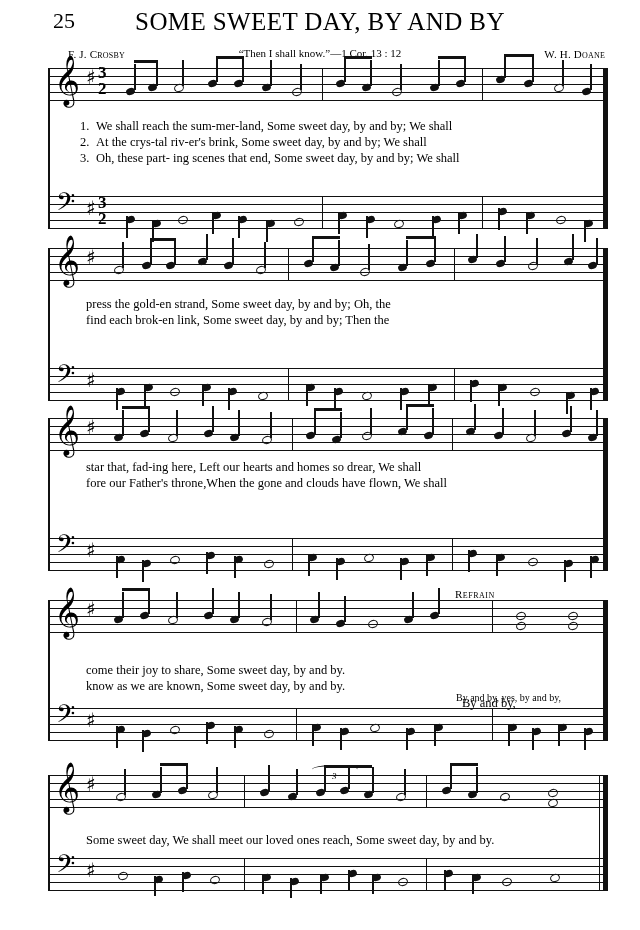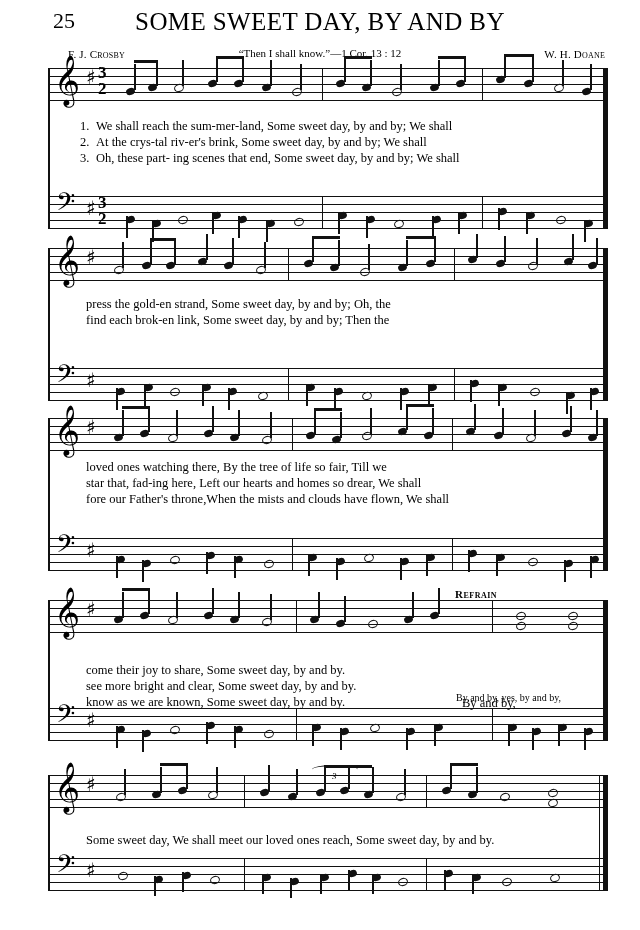--- a/index.html
+++ b/index.html
@@ -169,21 +169,21 @@
   .lyric-line .ltext {
     position: absolute;
     left: 48px;
   }
   .lyric-line .ltext.indent2 { left: 38px; }
 
   .refrain-label {
     position: absolute;
     font-size: 11px;
     font-variant: small-caps;
-    font-weight: bold;
+    font-weight: normal;
     letter-spacing: 0.5px;
   }
   .refrain-tail {
     position: absolute;
     font-size: 12.5px;
   }
   .refrain-small {
     position: absolute;
     font-size: 10px;
   }
@@ -529,27 +529,24 @@
       <div class="notehead open" style="left:480px;top:140px;"></div>
       <div class="notehead" style="left:516px;top:142px;"></div>
       <div class="stem" style="left:516px;top:142px;height:22px;"></div>
       <div class="notehead" style="left:542px;top:138px;"></div>
       <div class="stem" style="left:542px;top:138px;height:22px;"></div>
     </div>
   </div>
 
   <div class="lyrics" style="top:460px;">
     <div class="lyric-line">
-      <span class="ltext indent2">loved ones watching there,  By   the  tree  of  life  so  fair,  Till  we</span>
-    </div>
-    <div class="lyric-line">
       <span class="ltext indent2">star  that, fad-ing here,  Left  our hearts and homes so  drear,  We shall</span>
     </div>
     <div class="lyric-line">
-      <span class="ltext indent2">fore   our  Father's throne,When the  mists  and clouds have flown,  We shall</span>
+      <span class="ltext indent2">fore   our  Father's throne,When the  gone  and clouds have flown,  We shall</span>
     </div>
   </div>
 
   <div class="refrain-label" style="left:455px;top:588px;">Refrain</div>
 
   <div class="system" style="top:600px;height:140px;">
     <div class="staff-block" style="height:140px;">
       <div class="barline-left" style="left:0;top:0;height:140px;"></div>
       <div class="barline-right thick" style="right:0;top:0;height:140px;"></div>
 
@@ -630,23 +627,20 @@
       <div class="notehead" style="left:510px;top:124px;"></div>
       <div class="stem" style="left:510px;top:124px;height:22px;"></div>
       <div class="notehead" style="left:536px;top:128px;"></div>
       <div class="stem" style="left:536px;top:128px;height:22px;"></div>
     </div>
   </div>
 
   <div class="lyrics" style="top:663px;">
     <div class="lyric-line">
       <span class="ltext indent2">come their joy  to  share,  Some sweet day, by and by.</span>
-    </div>
-    <div class="lyric-line">
-      <span class="ltext indent2">see more bright and clear, Some sweet day, by and by.</span>
     </div>
     <div class="lyric-line">
       <span class="ltext indent2">know as we are known,  Some sweet day, by and by.</span>
     </div>
   </div>
 
   <div class="refrain-tail" style="left:462px;top:696px;">By        and  by,</div>
   <div class="refrain-small" style="left:456px;top:692px;">By and by, yes, by and by,</div>
 
   <div class="system" style="top:775px;height:115px;">

